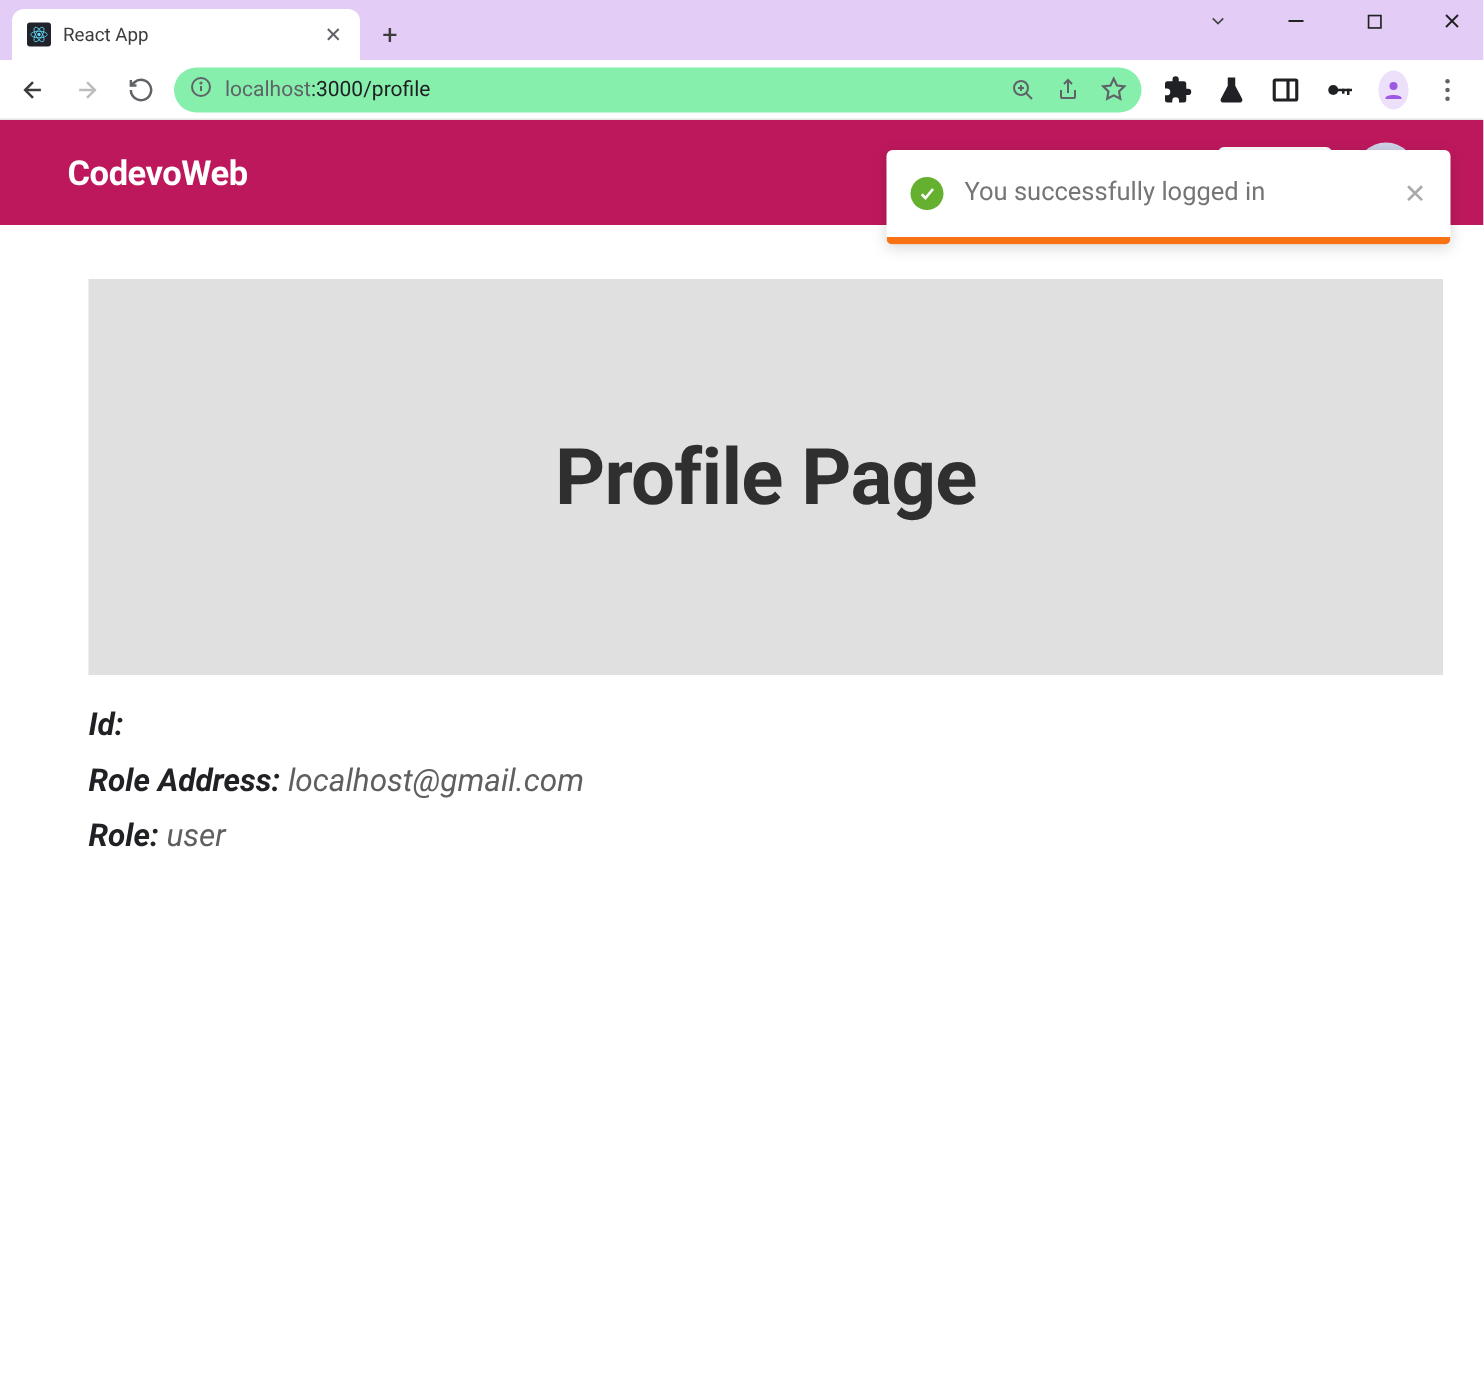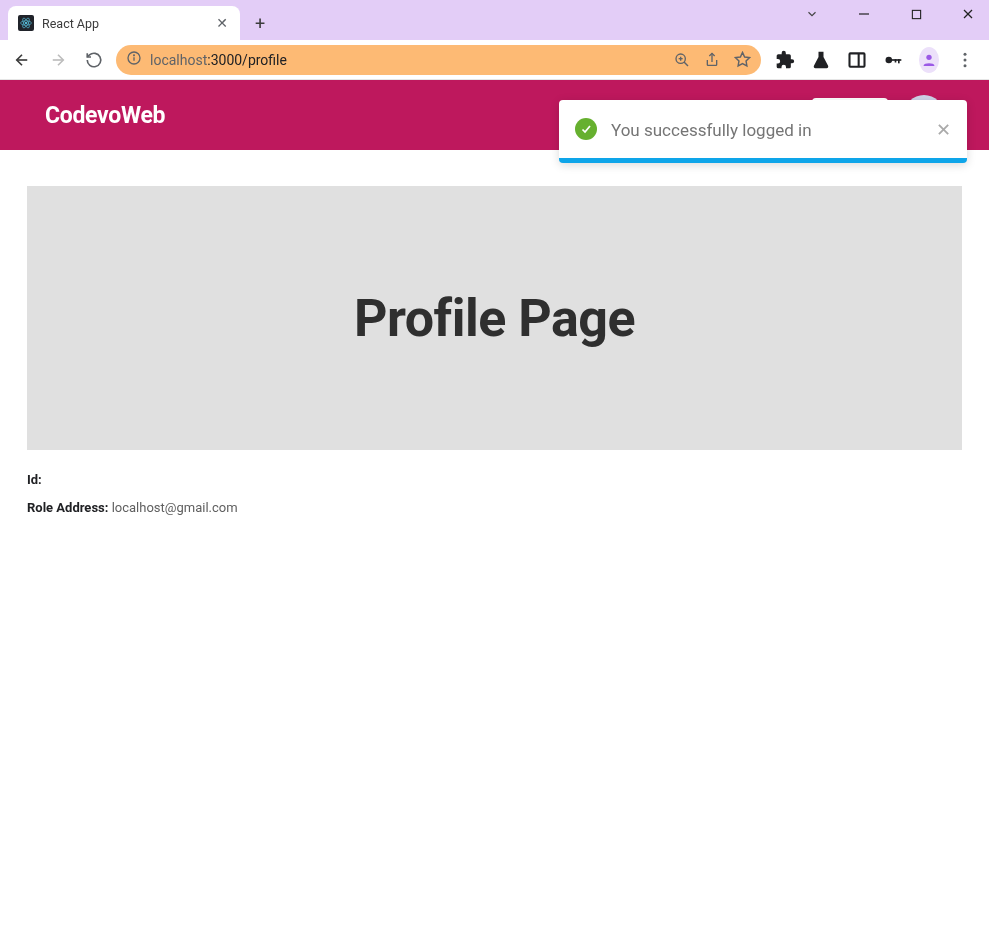--- a/index.html
+++ b/index.html
@@ -81,21 +81,21 @@
       width: 28px; height: 28px;
       display: flex; align-items: center; justify-content: center;
       color: #5f6368; cursor: pointer;
       border-radius: 50%;
     }
     .nav-btn.disabled { color: #bdbdbd; cursor: default; }
     .nav-btn svg { width: 18px; height: 18px; }
     .omnibox {
       flex: 1;
       height: 30px;
-      background: #fdba74;
+      background: #86efac;
       border-radius: 15px;
       display: flex;
       align-items: center;
       padding: 0 10px;
       gap: 8px;
       color: #5f6368;
       font-size: 14px;
     }
     .omnibox .url-text { color: #202124; }
     .omnibox .url-host-dim { color: #5f6368; }
@@ -159,65 +159,67 @@
     .header-avatar {
       width: 40px; height: 40px;
       background: #cfd2e8;
       border-radius: 50%;
     }
 
     .toast {
       position: absolute;
       top: 20px;
       right: 22px;
-      width: 408px;
+      width: 376px;
       background: #fff;
       border-radius: 4px;
       box-shadow: 0 2px 10px rgba(0,0,0,0.15);
       padding: 18px 16px 18px 16px;
       display: flex;
-      align-items: flex-end;
+      align-items: flex-start;
       gap: 14px;
       z-index: 10;
-      border-bottom: 5px solid #0ea5e9;
+      border-bottom: 5px solid #f97316;
     }
     .toast-icon {
       width: 22px; height: 22px;
       background: #66b02f;
       border-radius: 50%;
       display:flex; align-items:center; justify-content:center;
       flex-shrink: 0;
     }
     .toast-icon svg { width: 12px; height: 12px; }
     .toast-msg { color: #757575; font-size: 17px; flex:1; }
     .toast-close { color: #aaa; cursor: pointer; font-size: 18px; }
 
     .content {
       padding: 36px 27px 0 27px;
+      margin-left: 32px;
     }
     .banner {
       background: #e0e0e0;
       height: 264px;
       display: flex;
       align-items: center;
       justify-content: center;
     }
     .banner-title {
       font-size: 52px;
       font-weight: 700;
       color: #2f2f2f;
       letter-spacing: -0.5px;
     }
     .fields {
       padding: 22px 0 0 0;
     }
     .field-row {
-      font-size: 13px;
+      font-size: 21px;
       color: #202124;
       margin-bottom: 13px;
+      font-style: italic;
     }
     .field-row strong { font-weight: 700; }
     .field-row .val { color: #5f5f5f; font-weight: 400; }
   </style>
 </head>
 <body>
 
 <div class="titlebar">
   <div class="tab">
     <span class="favicon">
@@ -385,16 +387,20 @@
 
     <div class="fields">
       <div class="field-row">
         <strong>Id:</strong>
         <span class="val"></span>
       </div>
       <div class="field-row">
         <strong>Role Address:</strong>
         <span class="val"> localhost@gmail.com</span>
       </div>
+      <div class="field-row">
+        <strong>Role:</strong>
+        <span class="val"> user</span>
+      </div>
     </div>
   </div>
 
 </div>
 
 </body></html>

